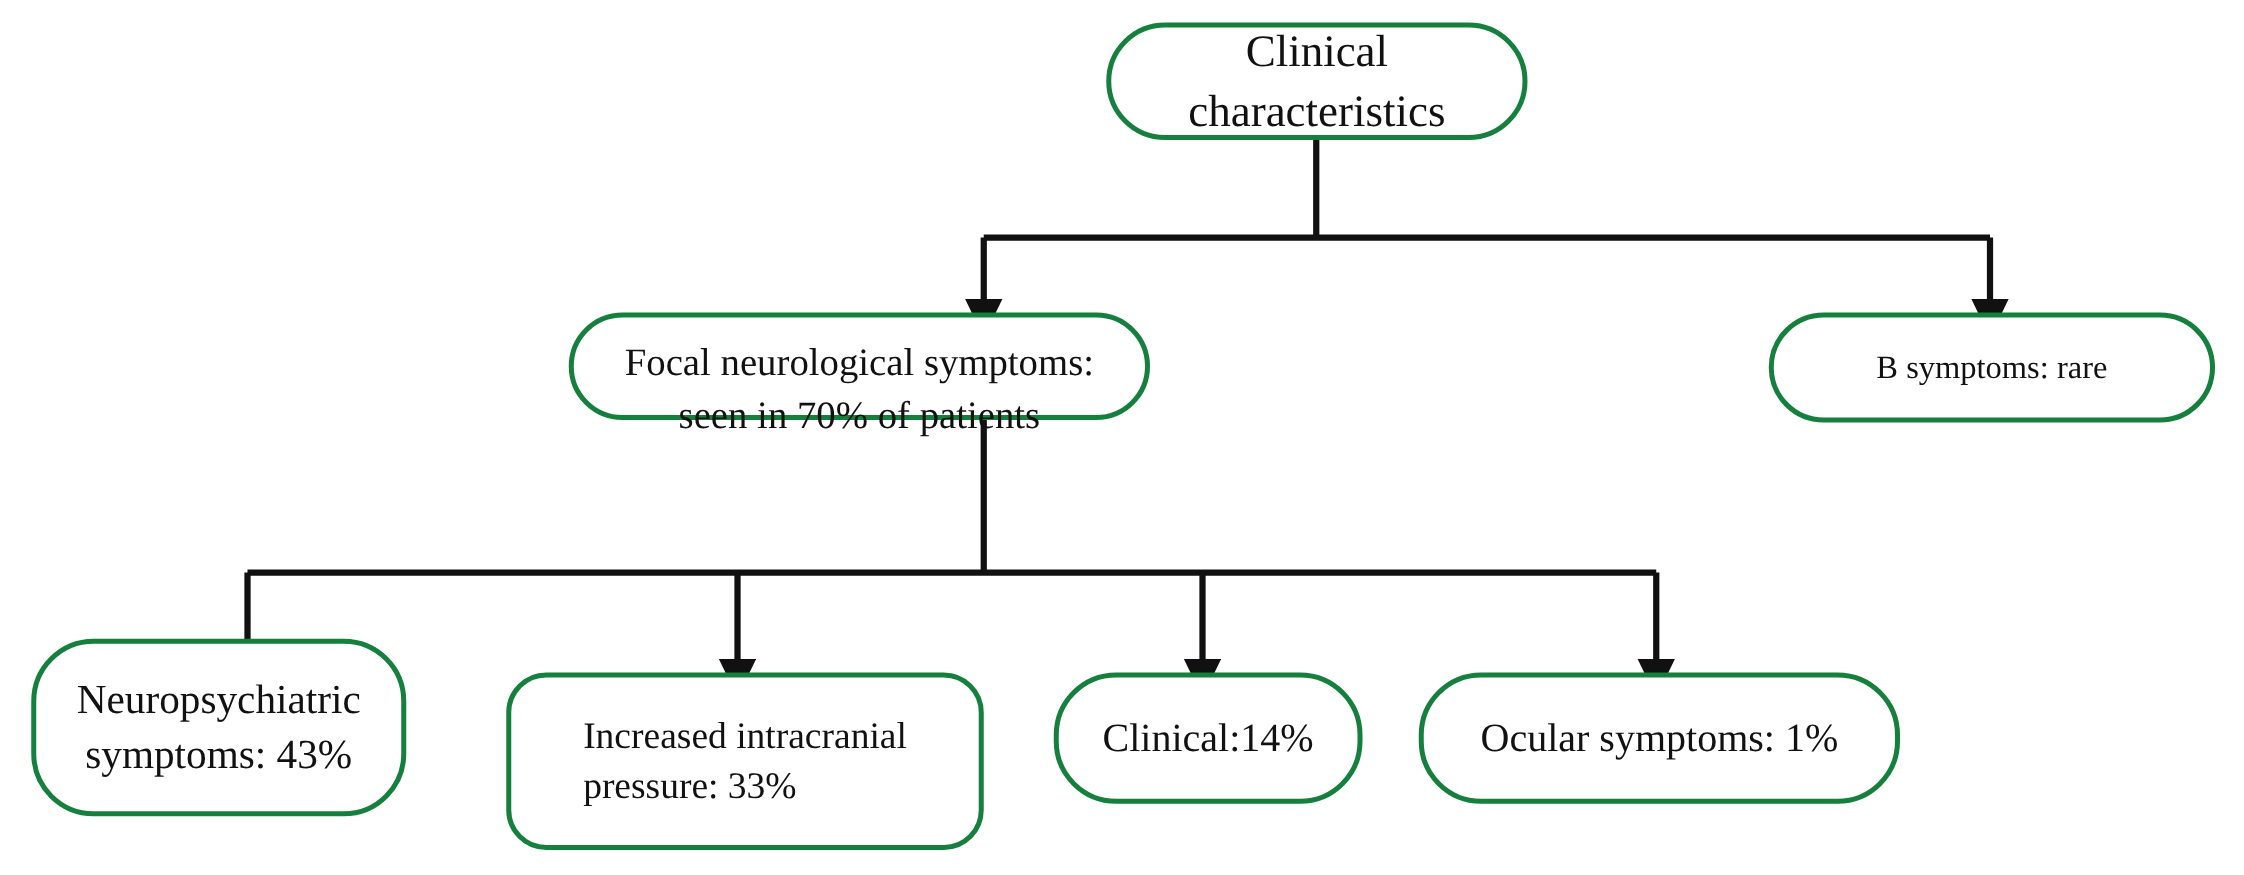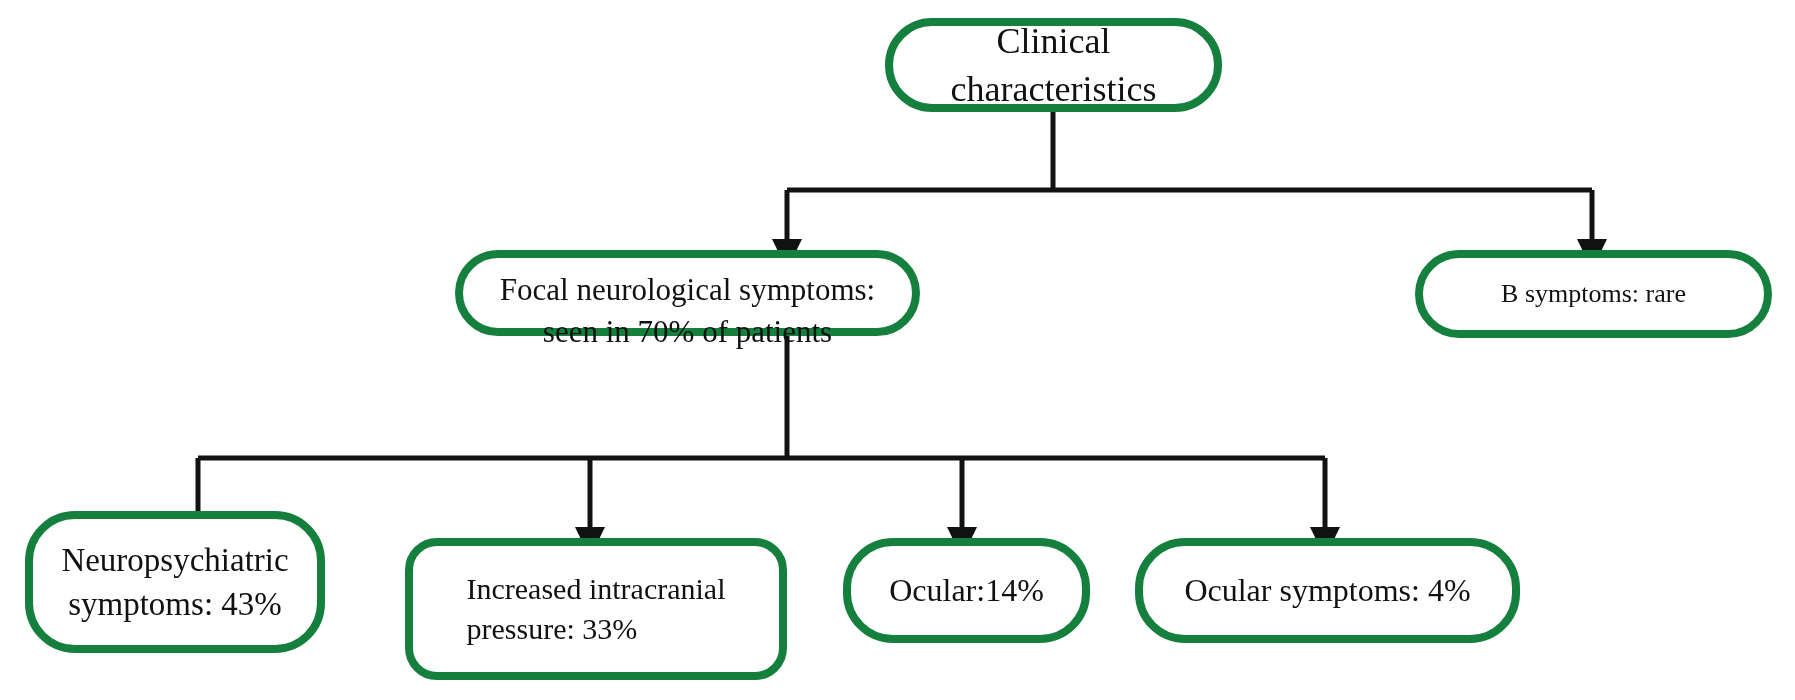--- a/index.html
+++ b/index.html
@@ -21,21 +21,21 @@
     left: 0;
     top: 0;
     width: 1795px;
     height: 700px;
     pointer-events: none;
   }
   .node {
     position: absolute;
     box-sizing: border-box;
     background: #ffffff;
-    border: 8px solid #15803d;
+    border: 4px solid #15803d;
     display: flex;
     align-items: center;
     justify-content: center;
     text-align: center;
     color: #111111;
     line-height: 1.34;
     z-index: 2;
   }
   .node .node-text {
     display: block;
@@ -127,20 +127,20 @@
     <span class="node-text">Neuropsychiatric
 symptoms: 43%</span>
   </div>
 
   <div class="node" id="node-icp">
     <span class="node-text">Increased intracranial
 pressure: 33%</span>
   </div>
 
   <div class="node" id="node-seizure">
-    <span class="node-text">Ocular:14%</span>
+    <span class="node-text">Clinical:14%</span>
   </div>
 
   <div class="node" id="node-ocular">
-    <span class="node-text">Ocular symptoms: 4%</span>
+    <span class="node-text">Ocular symptoms: 1%</span>
   </div>
 
 </div>
 
 </body></html>

